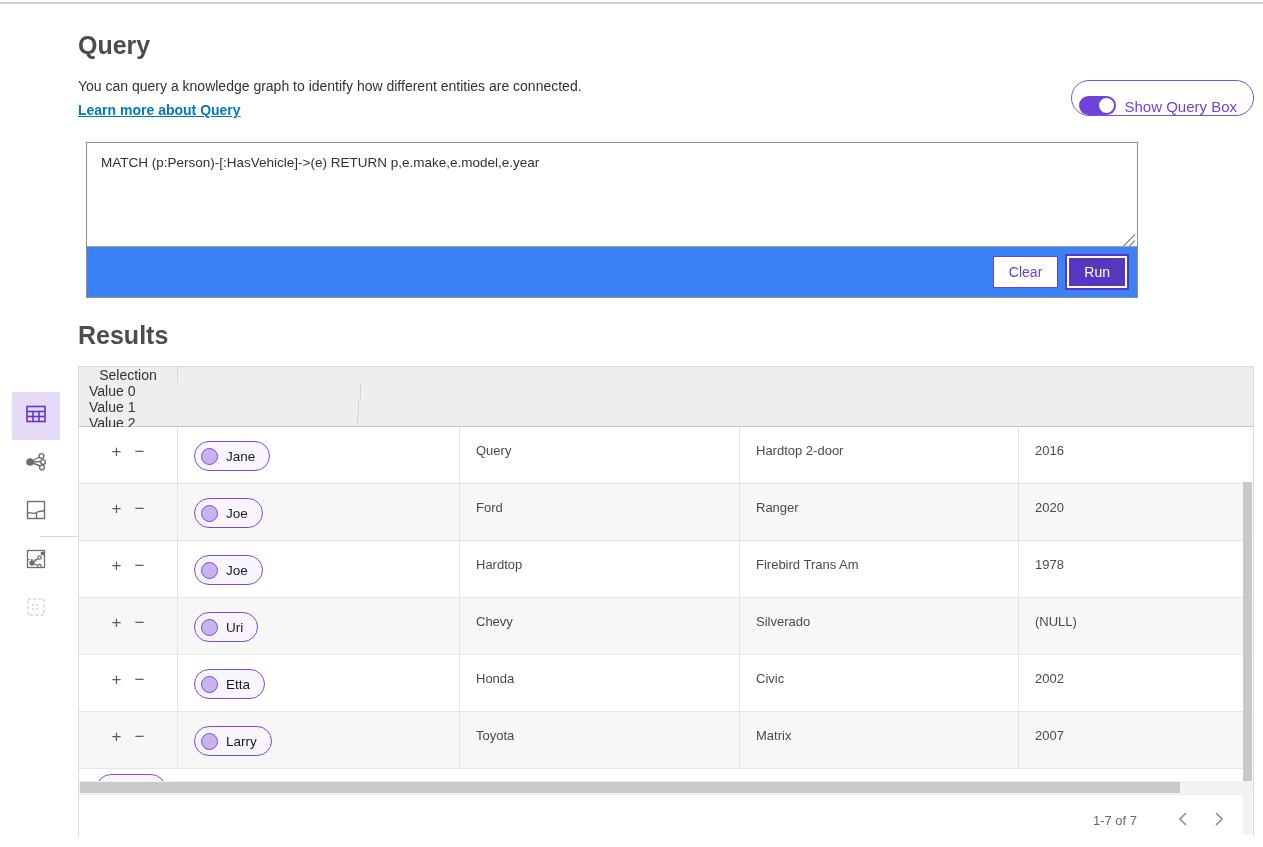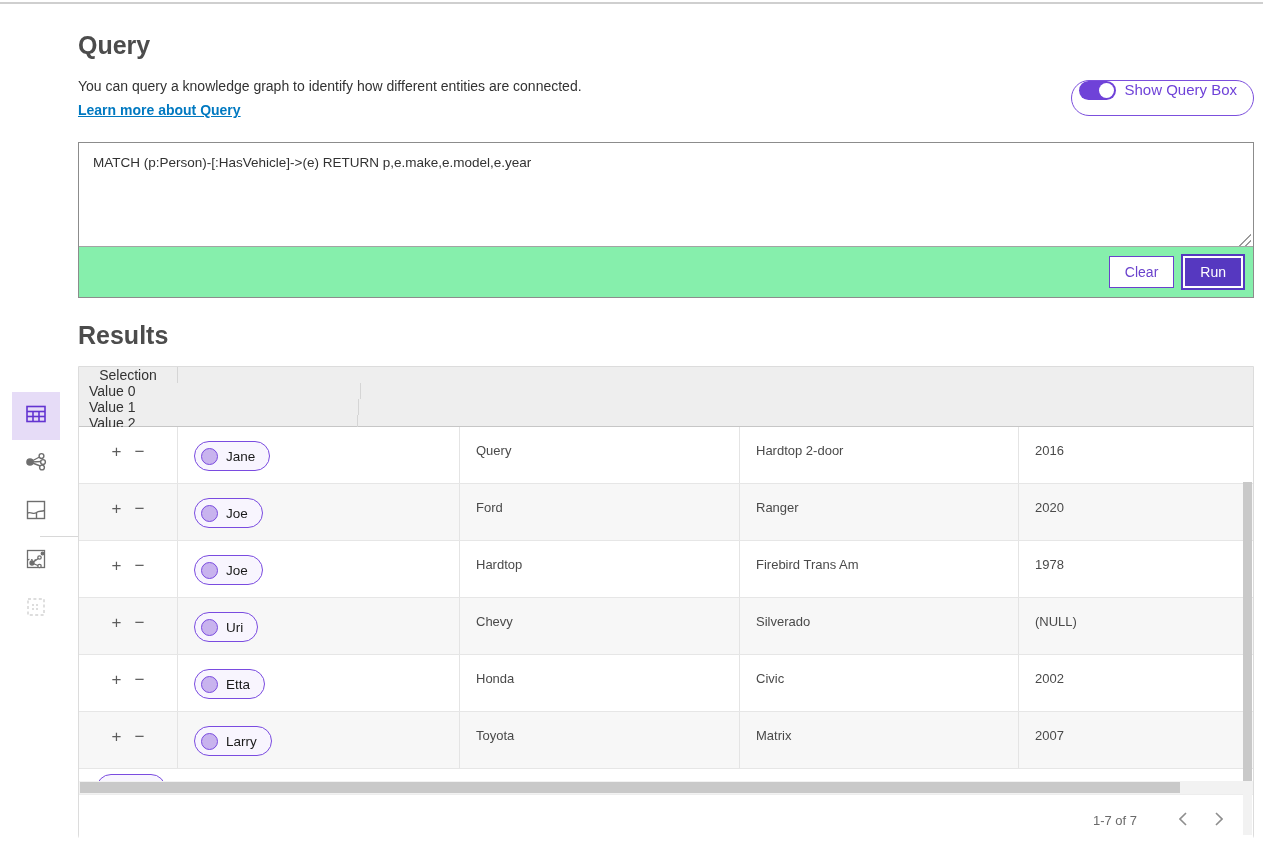--- a/index.html
+++ b/index.html
@@ -9,30 +9,30 @@
   .top-divider { position:absolute; top:2px; left:0; width:1263px; height:2px; background:#cfcfcf; }
 
   .content { position:absolute; left:78px; top:0; width:1176px; }
 
   .page-title { position:absolute; top:31px; left:0; font-size:25px; font-weight:700; color:#4c4c4c; }
   .page-desc  { position:absolute; top:78px; left:0; font-size:14px; color:#323232; }
   .learn-link { position:absolute; top:102px; left:0; font-size:14px; font-weight:700;
                 color:#0079c1; text-decoration:underline; cursor:pointer; }
 
   
-  .toggle-pill { position:absolute; top:80px; right:0; height:36px; display:flex; align-items:flex-start;
+  .toggle-pill { position:absolute; top:80px; right:0; height:36px; display:flex; align-items:flex-end;
                  gap:8px; padding:0 16px 0 7px; background:#fff; border:1px solid #7c4fdd;
                  border-radius:18px; cursor:pointer; }
   .switch { position:relative; width:37px; height:19px; border-radius:10px; background:#6f42d8; }
   .switch .knob { position:absolute; top:2px; right:2px; width:15px; height:15px; border-radius:50%; background:#fff; }
   .toggle-label { font-size:15px; color:#6f42d8; white-space:nowrap; }
 
   
-  .query-box { position:absolute; top:142px; left:0; width:1176px; height:156px;
-               border:1px solid #8c8c8c; background:#86efac; }
+  .query-box { position:absolute; top:142px; left:8px; width:1052px; height:156px;
+               border:1px solid #8c8c8c; background:#3b82f6; }
   .query-textarea { display:block; width:100%; height:104px; border:none; outline:none; resize:none;
                padding:12px 14px; font-family:"Liberation Sans","DejaVu Sans",sans-serif;
                font-size:13.5px; color:#323232; border-bottom:1px solid #a3a3a3; }
   .resize-handle { position:absolute; top:90px; right:2px; width:13px; height:13px;
                background:repeating-linear-gradient(-45deg, transparent 0 3px, #9b9b9b 3px 4.5px);
                clip-path:polygon(100% 0, 100% 100%, 0 100%); cursor:nwse-resize; }
   .query-actions { position:absolute; left:0; bottom:0; width:100%; height:50px;
                display:flex; align-items:center; justify-content:flex-end; gap:9px; padding-right:10px; }
   .btn-clear { background:#fff; border:1px solid #6a42cc; color:#6a42cc; font-size:14px;
                padding:7px 15px; cursor:pointer; font-family:inherit; }

